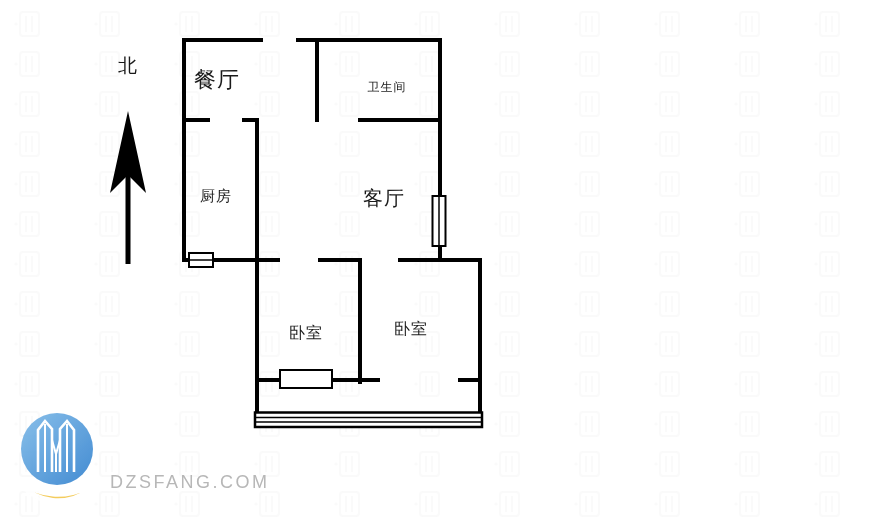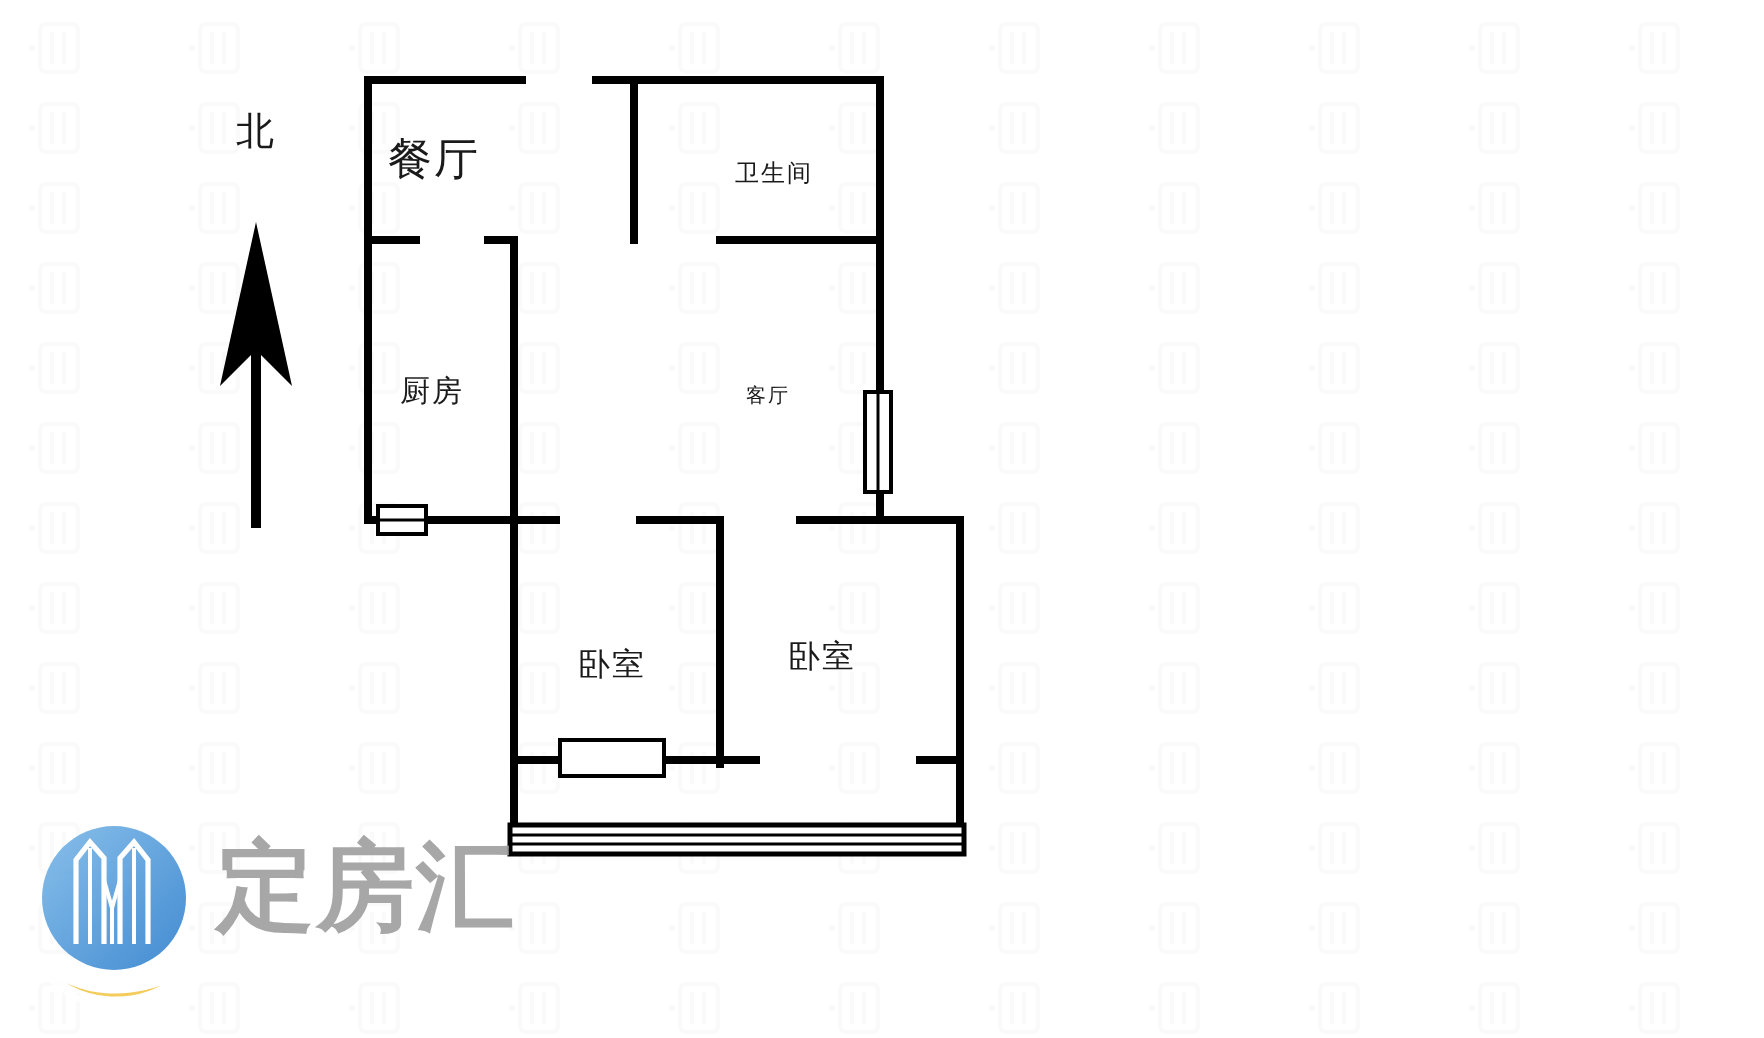--- a/index.html
+++ b/index.html
@@ -10,21 +10,21 @@
   .bg-tiles{position:absolute;left:0;top:0;z-index:0;}
   .plan-svg{position:absolute;left:0;top:0;z-index:2;}
   .room-label{
     position:absolute;z-index:3;color:#1a1a1a;white-space:nowrap;
     transform:translate(-50%,-50%);letter-spacing:1px;
     font-family:"Liberation Serif","DejaVu Serif",serif;
   }
   .lbl-dining   {left:217px;top:80px; font-size:22px;}
   .lbl-bathroom {left:387px;top:87px; font-size:12px;}
   .lbl-kitchen  {left:216px;top:196px;font-size:15px;}
-  .lbl-living   {left:384px;top:198px;font-size:10px;}
+  .lbl-living   {left:384px;top:198px;font-size:20px;}
   .lbl-bed-l    {left:306px;top:333px;font-size:16px;}
   .lbl-bed-r    {left:411px;top:329px;font-size:16px;}
   .lbl-north    {left:128px;top:66px; font-size:19px;}
   .logo{position:absolute;left:0;top:400px;width:420px;height:119px;z-index:4;}
   .logo-mark{position:absolute;left:8px;top:8px;}
   .brand-text{
     position:absolute;left:108px;top:19px;font-size:49px;font-weight:bold;
     color:#9c9c9c;opacity:0.88;letter-spacing:1px;line-height:1;
     font-family:"DejaVu Sans","Liberation Sans",sans-serif;
   }
@@ -136,16 +136,16 @@
           <polyline points="52,64 52,21 59,13 66,22 66,64" stroke-width="2.6"></polyline>
           <line x1="59" y1="16" x2="59" y2="64" stroke-width="2"></line>
           <polyline points="44,32 48,46 52,32" stroke-width="2"></polyline>
           <line x1="48" y1="46" x2="48" y2="64" stroke-width="2"></line>
         </g>
 
         <path d="M13,75 C32,90 56,92 82,80 C58,98 30,93 13,75 Z" fill="#f3c74b" stroke="#ffffff" stroke-width="2"></path>
         <path d="M2,50 C6,76 24,93 52,97 C27,95 6,80 2,50 Z" fill="#e84a5c" stroke="#ffffff" stroke-width="2"></path>
       </g>
     </svg>
-    <div class="brand-text">定房汇</div>
+    <div class="domain-text">DZSFANG.COM</div>
   </div>
 
 </div>
 
 </body></html>

